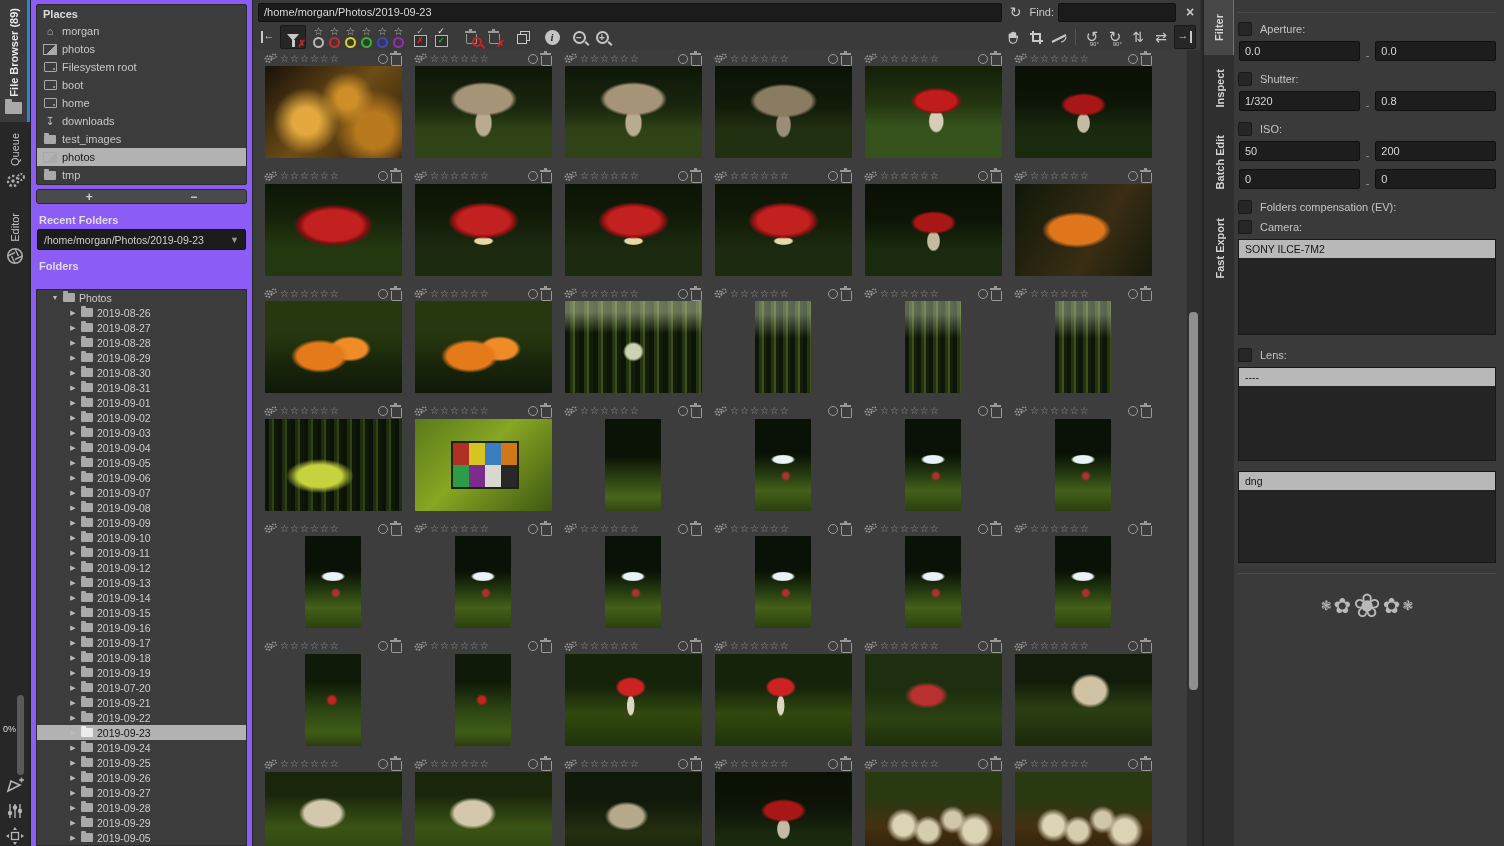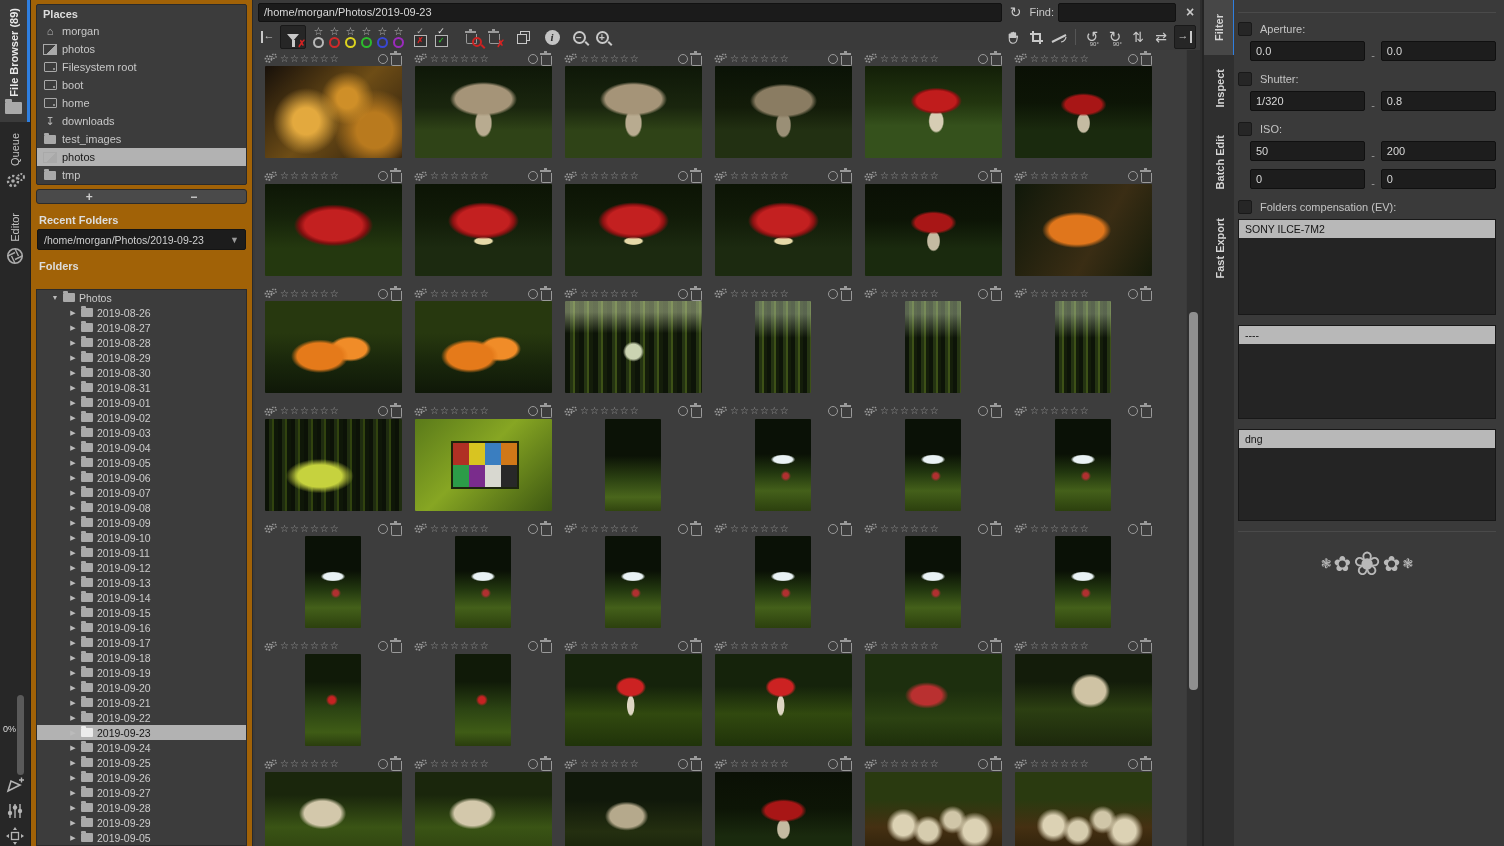--- a/index.html
+++ b/index.html
@@ -21,21 +21,21 @@
   .i-drive::before{content:'';position:absolute;right:1px;bottom:1px;width:2px;height:2px;background:#a9a9a9;border-radius:50%;}
   .glyph{color:#b5b5b5;}
   .i-trash{display:inline-block;width:9px;height:9px;border:1px solid #9a9a9a;border-top:none;border-radius:0 0 2px 2px;position:relative;margin-top:4px;}
   .i-trash::before{content:'';position:absolute;left:-2px;top:-3px;width:11px;height:2px;background:#9a9a9a;}
   .i-trash::after{content:'';position:absolute;left:2px;top:-5px;width:3px;height:2px;background:#9a9a9a;}
   
   #vtrack{position:absolute;left:17px;top:695px;width:7px;height:80px;background:#5a5a5a;border-radius:4px;}
   #pct{position:absolute;left:3px;top:724px;font-size:9px;color:#ddd;}
   .stripbtn{position:absolute;left:4px;width:22px;height:22px;display:flex;align-items:center;justify-content:center;}
   
-  #sidebar{position:absolute;left:31px;top:0;width:221px;height:846px;background:#a16207;border-right:2px solid #2a2a2a;}
+  #sidebar{position:absolute;left:31px;top:0;width:221px;height:846px;background:#8b5cf6;border-right:2px solid #2a2a2a;}
   .panelbox{background:#3c3c3c;border:1px solid #2b2b2b;border-radius:2px;margin:4px 5px;}
   .ptitle{font-weight:bold;color:#ddd;padding:3px 6px 2px 6px;}
   .prow{display:flex;align-items:center;gap:5px;height:18px;padding:0 6px;color:#c8c8c8;}
   .prow.sel{background:#b2b2b2;color:#161616;}
   .pi{width:14px;display:inline-flex;justify-content:center;align-items:center;}
   #pm-bar{display:flex;margin:3px 5px 4px 5px;background:#4a4a4a;border:1px solid #2b2b2b;border-radius:3px;height:13px;}
   #pm-bar .half{flex:1;display:flex;align-items:center;justify-content:center;color:#cfcfcf;font-weight:bold;font-size:12px;line-height:10px;}
   .sideheading{font-weight:bold;color:#ddd;margin:10px 8px 3px 8px;}
   #recent-select{margin:2px 6px;background:#1c1c1c;border:1px solid #141414;border-radius:2px;height:19px;display:flex;align-items:center;padding:0 6px;color:#cfcfcf;font-size:10.5px;}
   #recent-select .arrow{margin-left:auto;color:#9a9a9a;font-size:9px;}
@@ -128,21 +128,21 @@
   #rtabs{position:absolute;left:1202px;top:0;width:32px;height:846px;background:#2f2f2f;border-left:2px solid #242424;display:flex;flex-direction:column;align-items:stretch;}
   .rtab{display:flex;align-items:center;justify-content:center;padding:14px 0;}
   .rtab.active{background:#474747;border-right:3px solid #2f7fe0;}
   .rtab .vtxt{font-weight:bold;color:#d5d5d5;}
   
   #rpanel{position:absolute;left:1234px;top:0;width:270px;height:846px;background:#3a3a3a;padding:0;}
   .rp-in{padding:6px 8px 0 4px;}
   .cbrow{display:flex;align-items:center;gap:8px;height:20px;color:#c4c4c4;}
   .cb{width:12px;height:12px;background:#262626;border:1px solid #191919;border-radius:2px;flex:0 0 auto;}
   .rhr{border:none;border-top:1px solid #4a4a4a;margin:6px 0;}
-  .minmax{display:flex;align-items:flex-end;gap:6px;margin:2px 0 8px 12px;}
+  .minmax{display:flex;align-items:flex-end;gap:6px;margin:2px 0 8px 1px;}
   .fld{flex:1;background:#1d1d1d;border:1px solid #101010;border-radius:2px;color:#d8d8d8;height:18px;padding:0 5px;font-size:11px;font-family:"Liberation Sans",sans-serif;min-width:0;}
   .dash{color:#9a9a9a;}
   .listbox{background:#242424;border:1px solid #181818;margin:2px 0 10px 0;overflow:hidden;}
   .lrow{height:18px;line-height:18px;padding:0 6px;color:#c8c8c8;font-size:10.5px;}
   .lrow.sel{background:#b8b8b8;color:#141414;}
   #ornament{display:flex;align-items:center;justify-content:center;gap:2px;color:#b9b9b9;margin-top:12px;}
   #ornament .o-s{font-size:13px;} #ornament .o-m{font-size:21px;} #ornament .o-l{font-size:33px;}
 </style>
 </head>
 <body>
@@ -384,21 +384,21 @@
         <span>2019-09-18</span>
       </div>
       <div class="trow child">
         <span class="caret">▶</span>
         <span class="i-folder"></span>
         <span>2019-09-19</span>
       </div>
       <div class="trow child">
         <span class="caret">▶</span>
         <span class="i-folder"></span>
-        <span>2019-09-20</span>
+        <span>2019-07-20</span>
       </div>
       <div class="trow child">
         <span class="caret">▶</span>
         <span class="i-folder"></span>
         <span>2019-09-21</span>
       </div>
       <div class="trow child">
         <span class="caret">▶</span>
         <span class="i-folder"></span>
         <span>2019-09-22</span>
@@ -1276,22 +1276,30 @@
     </div>
     <div class="minmax">
       <input class="fld" value="0" style="">
       <span class="dash">-</span>
       <input class="fld" value="0" style="">
     </div>
     <div class="cbrow">
         <span class="cb"></span>
         <span>Folders compensation (EV):</span>
       </div>
+    <div class="cbrow">
+        <span class="cb"></span>
+        <span>Camera:</span>
+      </div>
     <div class="listbox" id="camera-list" style="height:94px">
         <div class="lrow sel">SONY ILCE-7M2</div>
+      </div>
+    <div class="cbrow">
+        <span class="cb"></span>
+        <span>Lens:</span>
       </div>
     <div class="listbox" id="lens-list" style="height:92px">
         <div class="lrow sel">----</div>
       </div>
     <div class="listbox" id="filetype-list" style="height:90px">
         <div class="lrow sel">dng</div>
       </div>
     <hr class="rhr">
     <div id="ornament">
       <span class="o-s">❃</span>

